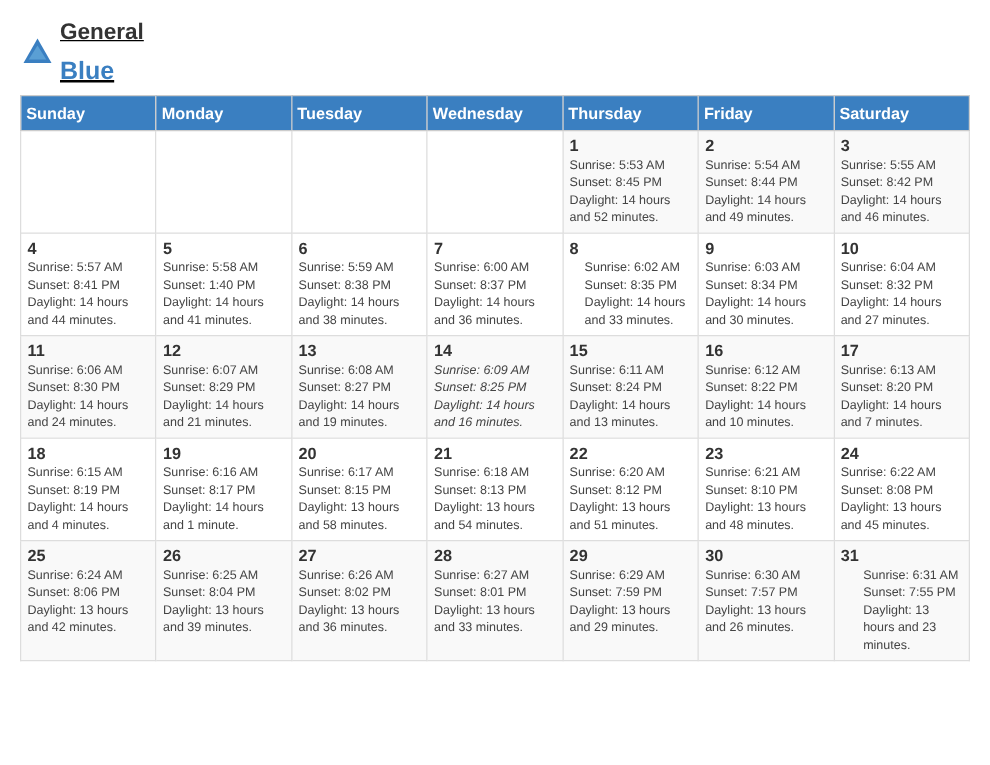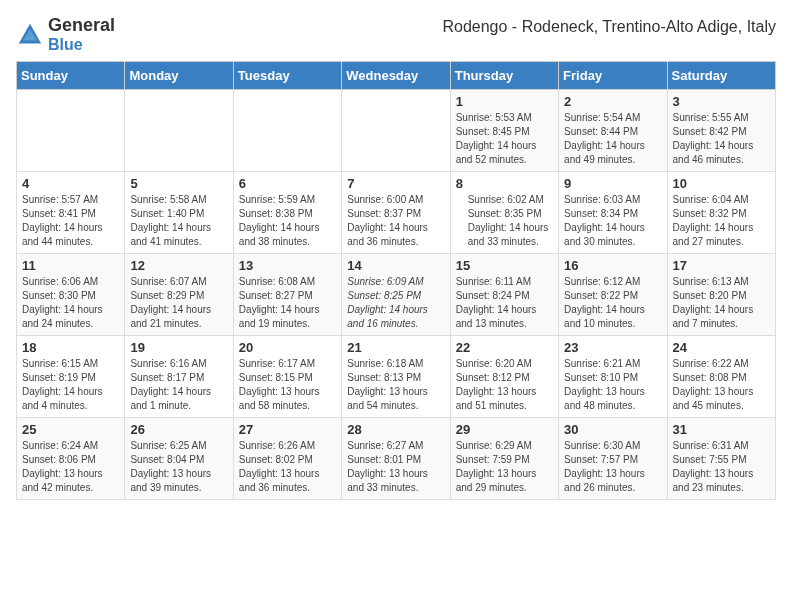--- a/index.html
+++ b/index.html
@@ -5,43 +5,44 @@
     * { margin: 0; padding: 0; box-sizing: border-box; }
     body {
       font-family: Arial, sans-serif;
       background: #fff;
       width: 792px;
       min-height: 612px;
       padding: 16px;
     }
     .header {
       display: flex;
-      justify-content: space-between;
       align-items: flex-start;
       margin-bottom: 8px;
+      text-decoration: underline;
     }
     .logo {
       display: flex;
       align-items: center;
       gap: 4px;
     }
     .logo-text {
       display: flex;
       flex-direction: column;
       line-height: 1.1;
     }
     .logo-general {
       font-size: 18px;
       font-weight: bold;
       color: #333;
     }
     .logo-blue {
-      font-size: 16px;
+      font-size: 20px;
       font-weight: bold;
       color: #3a7fc1;
+      margin-top: 10px;
     }
     .logo-icon {
       width: 28px;
       height: 28px;
     }
     .title-section {
       text-align: right;
     }
     .month-year {
       font-size: 36px;
@@ -104,21 +105,20 @@
     <svg class="logo-icon" viewBox="0 0 40 40" xmlns="http://www.w3.org/2000/svg">
       <polygon points="20,4 36,32 4,32" fill="#3a7fc1"></polygon>
       <polygon points="20,12 30,28 10,28" fill="#5a9fd4"></polygon>
     </svg>
     <div class="logo-text">
       <span class="logo-general">General</span>
       <span class="logo-blue">Blue</span>
     </div>
   </div>
   <div class="title-section">
-    <div class="location">Rodengo - Rodeneck, Trentino-Alto Adige, Italy</div>
   </div>
 </div>
 
 <table>
   <thead>
     <tr>
     <th>Sunday</th>
         <th>Monday</th>
         <th>Tuesday</th>
         <th>Wednesday</th>
@@ -316,19 +316,19 @@
 Daylight: 13 hours and 29 minutes.</div>
         </td>
         <td>
           <span class="day-num">30</span>
           <div class="cell-text" style="white-space: pre-line;">Sunrise: 6:30 AM
 Sunset: 7:57 PM
 Daylight: 13 hours and 26 minutes.</div>
         </td>
         <td>
           <span class="day-num">31</span>
-          <div class="cell-text" style="white-space: pre-line;">Sunrise: 6:31 AM
+          <div class="cell-text" style="white-space: pre-line; margin-left: 18px;">Sunrise: 6:31 AM
 Sunset: 7:55 PM
 Daylight: 13 hours and 23 minutes.</div>
         </td>
       </tr>
     </tbody>
 </table>
 
 </body></html>

